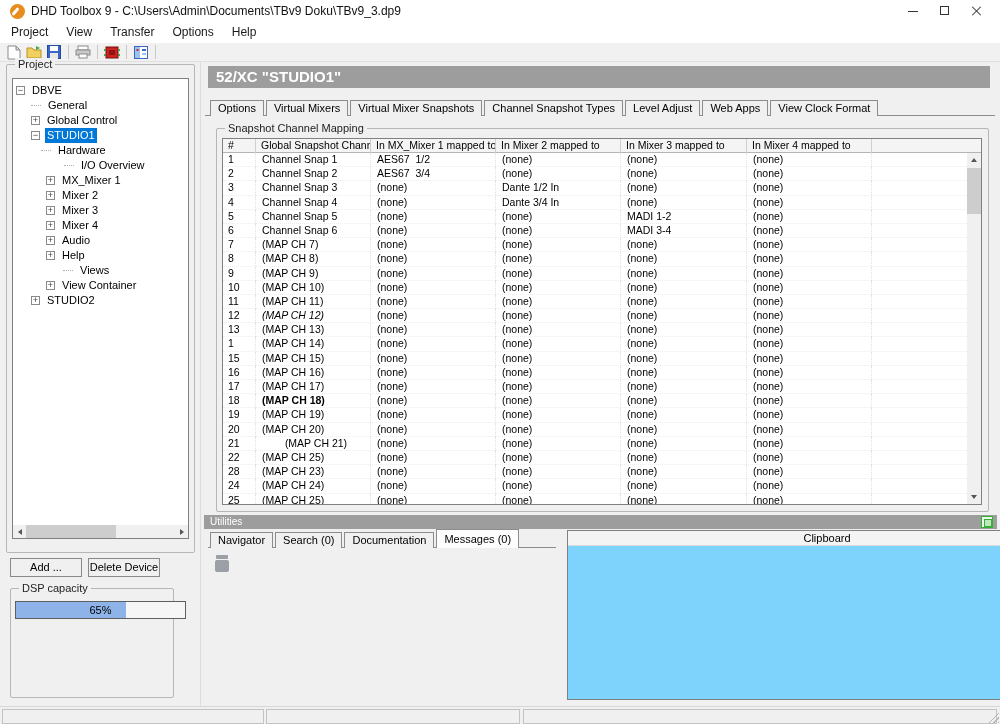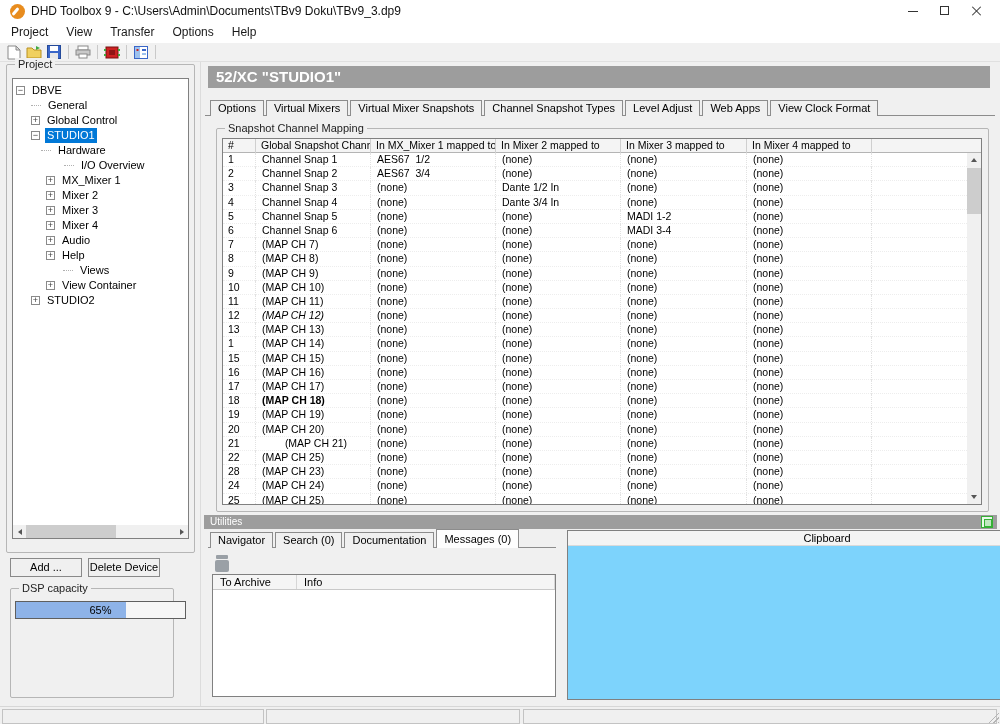--- a/index.html
+++ b/index.html
@@ -529,26 +529,20 @@
       <div class="tab">Search (0)</div>
       <div class="tab">Documentation</div>
       <div class="tab active">Messages (0)</div>
     </div>
 
   <div class="trashbtn">
     <div class="trash-lid"></div>
     <div class="trash-body"></div>
   </div>
 
-  <div id="msg-table">
-    <div class="msg-head">
-      <span class="msg-hcell" style="width:84px;">To Archive</span>
-      <span class="msg-hcell" style="width:258px;">Info</span>
-    </div>
-  </div>
 
   <div id="clipboard">
     <div class="clip-head">Clipboard</div>
   </div>
 
   <div class="statusbar">
     <div class="statuspanel" style="left:2px; width:262px;"></div>
     <div class="statuspanel" style="left:266px; width:254px;"></div>
     <div class="statuspanel" style="left:523px; width:474px;"></div>
     <div class="grip"></div>

